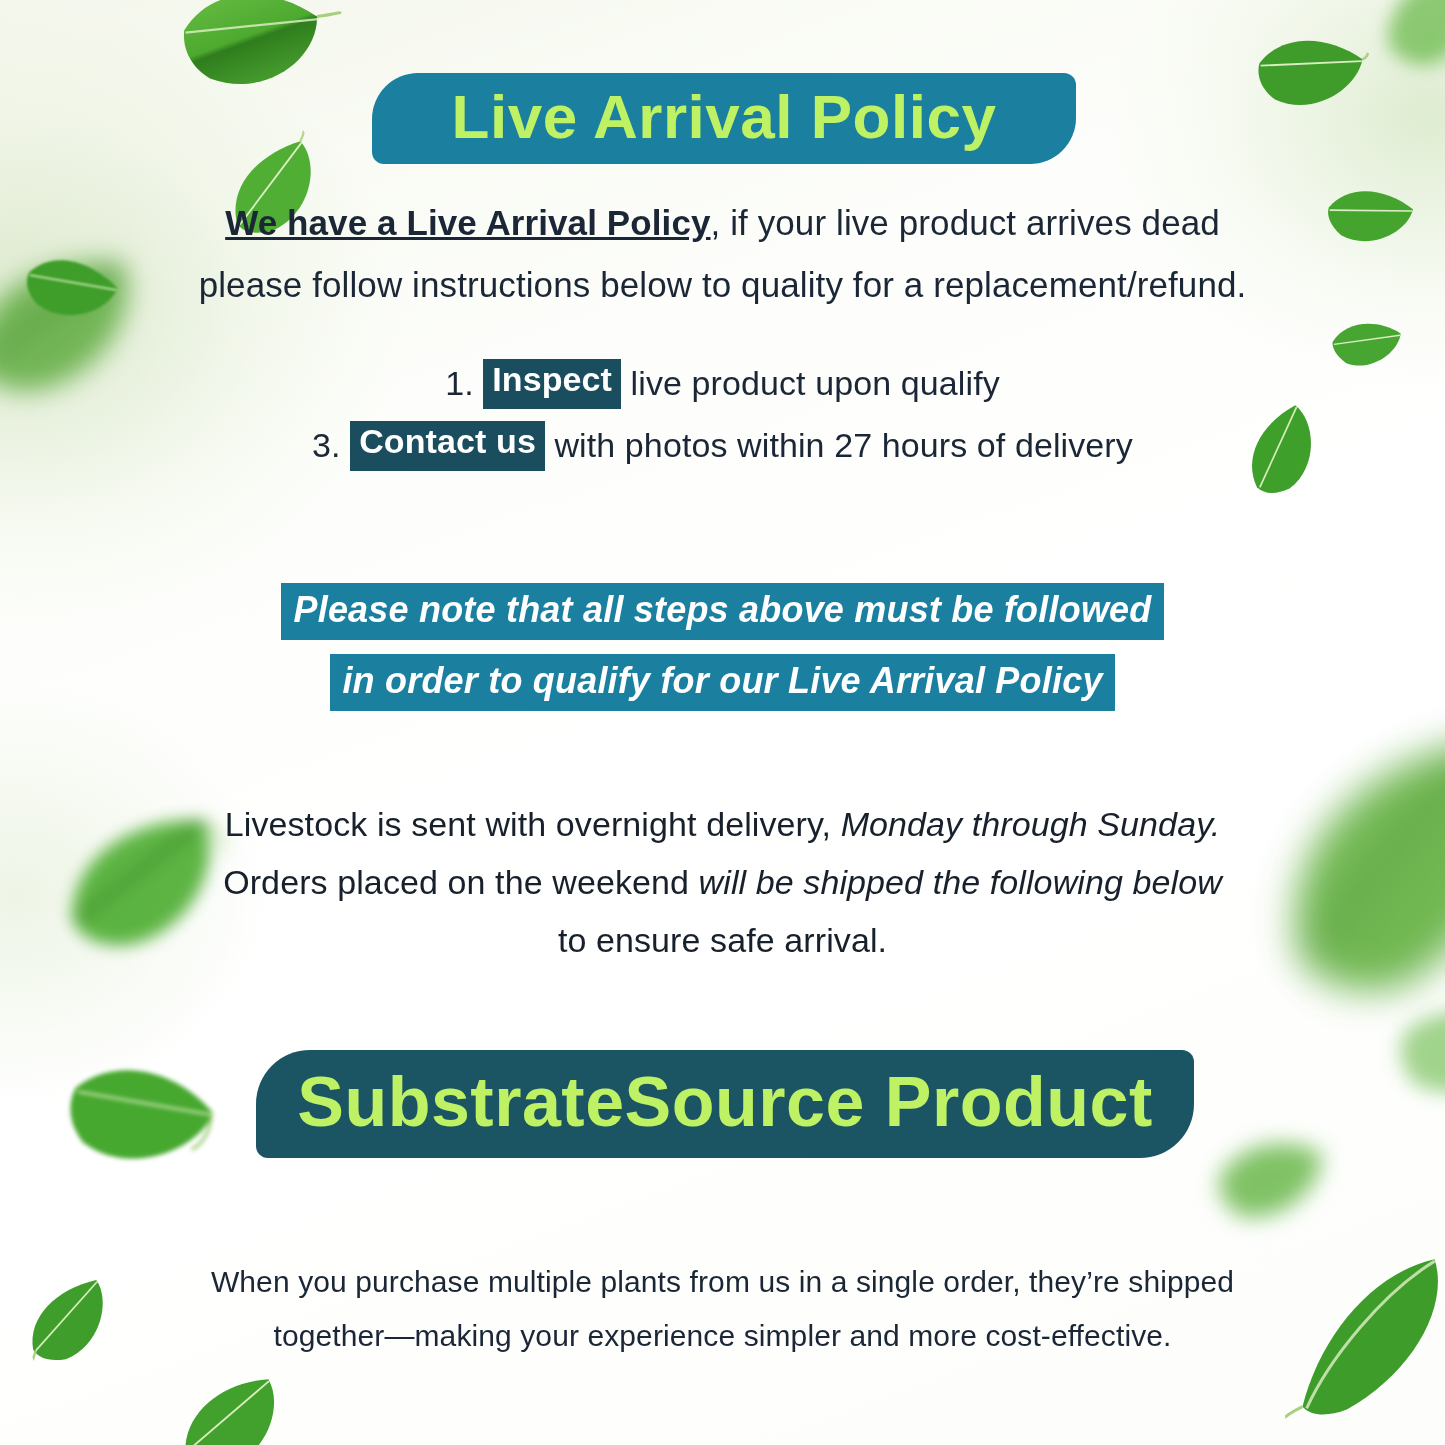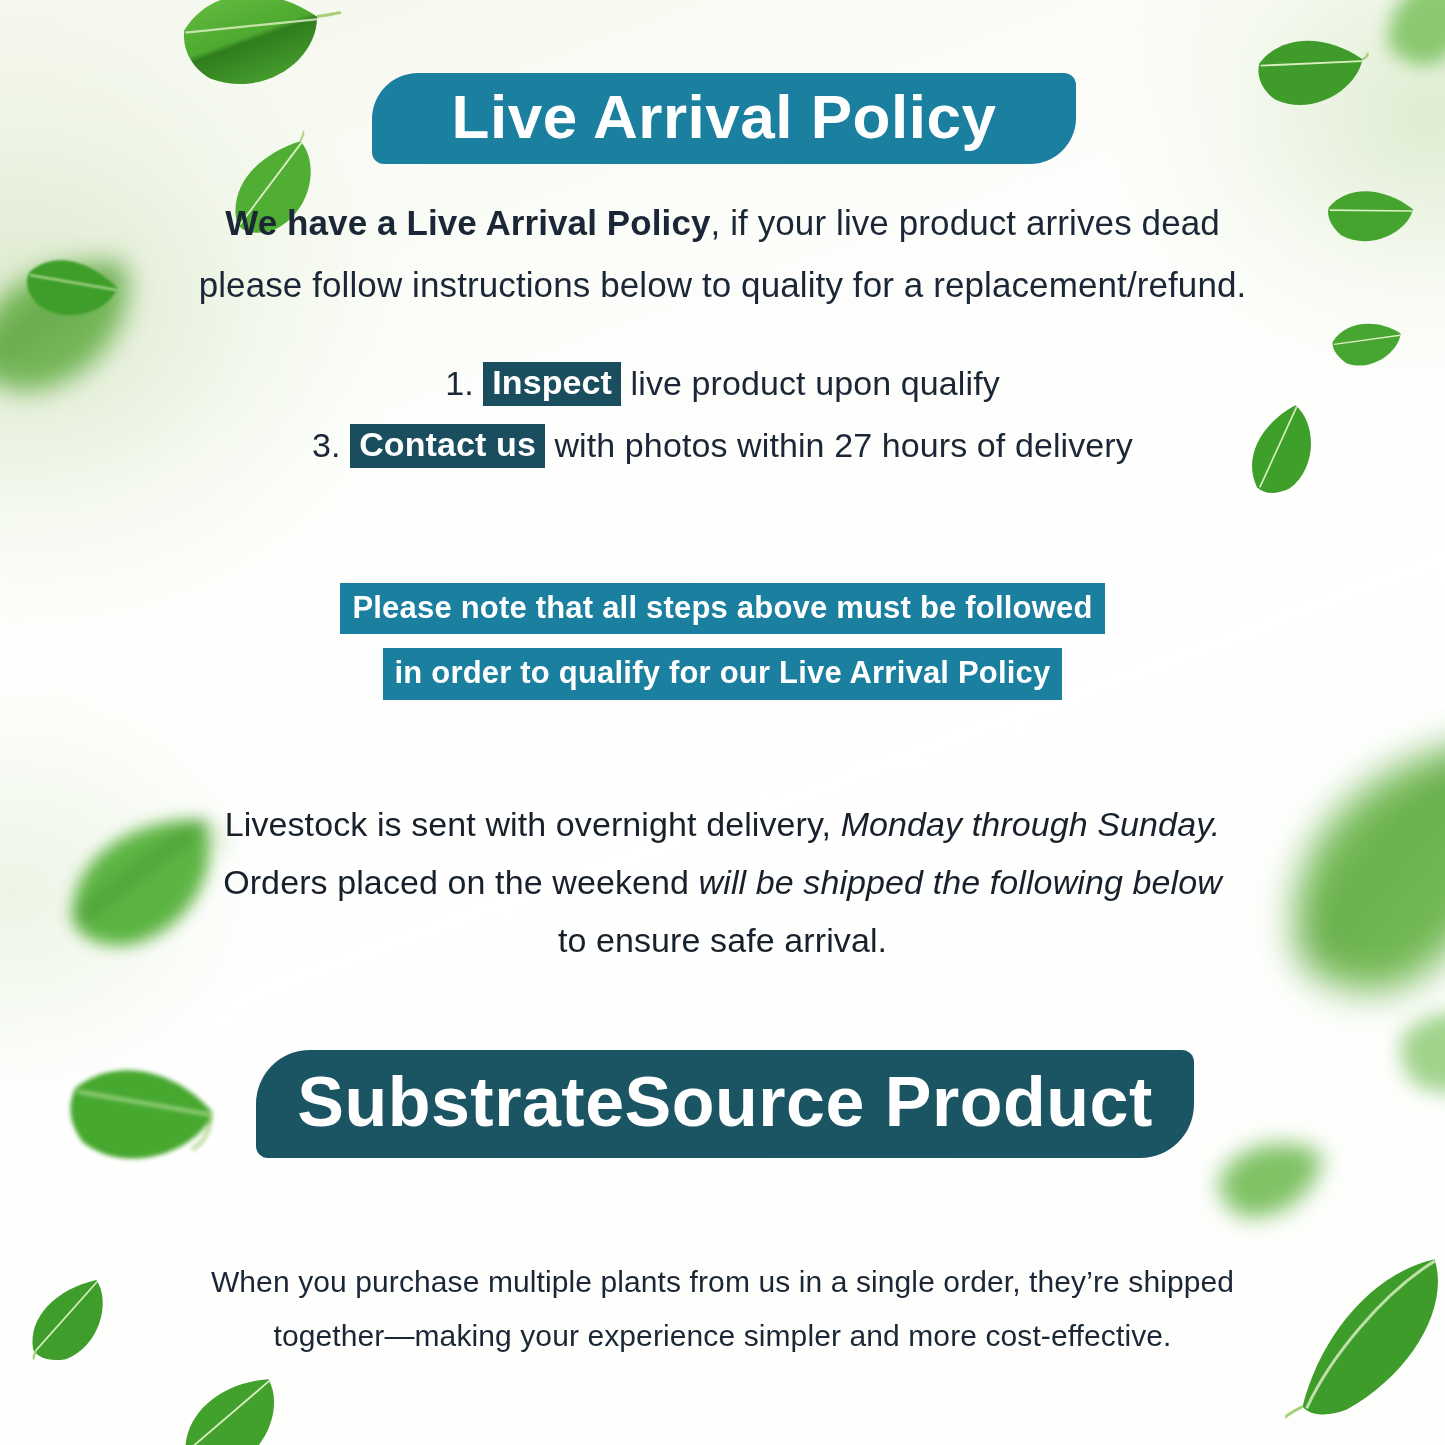--- a/index.html
+++ b/index.html
@@ -44,21 +44,21 @@
     z-index: 5;
     width: 1445px;
     height: 1445px;
   }
 
   .banner {
     position: absolute;
     display: flex;
     align-items: center;
     justify-content: center;
-    color: #ffffff;
+    color: #bef264;
     font-weight: bold;
     letter-spacing: 0.5px;
   }
   .banner-top {
     left: 372px;
     top: 73px;
     width: 704px;
     height: 91px;
     background: #1b7fa0;
     border-radius: 46px 12px 46px 12px;
@@ -79,63 +79,64 @@
     position: absolute;
     left: 170px;
     top: 192px;
     width: 1105px;
     text-align: center;
     font-size: 35px;
     line-height: 62px;
     color: #1b2736;
     letter-spacing: 0.1px;
   }
-  .intro b { font-weight: bold; }
+  .intro b { font-weight: bold; text-decoration: underline; }
 
   .steps {
     position: absolute;
     left: 170px;
     top: 352px;
     width: 1105px;
     text-align: center;
     color: #1b2736;
     font-size: 34px;
     line-height: 62px;
     letter-spacing: 0.1px;
   }
   .step { white-space: nowrap; }
   .num { display:inline-block; }
   .hl {
     display: inline-block;
     background: #1a4e5e;
     color: #ffffff;
     font-weight: bold;
-    padding: 3px 9px 5px 9px;
+    padding: 3px 9px 12px 9px;
     line-height: 1.05;
     vertical-align: middle;
     position: relative;
     top: -2px;
   }
 
   .notebox {
     position: absolute;
     left: 170px;
     top: 583px;
     width: 1105px;
     text-align: center;
   }
   .notebox .nline {
     display: inline-block;
     background: #1b7fa0;
     color: #ffffff;
     font-weight: bold;
-    font-size: 31px;
+    font-size: 36px;
     line-height: 1.08;
     padding: 8px 12px 10px 12px;
     letter-spacing: 0.2px;
+    font-style: italic;
   }
   .notebox .nrow { margin-bottom: 14px; }
 
   .shipping {
     position: absolute;
     left: 180px;
     top: 795px;
     width: 1085px;
     text-align: center;
     font-size: 34px;

